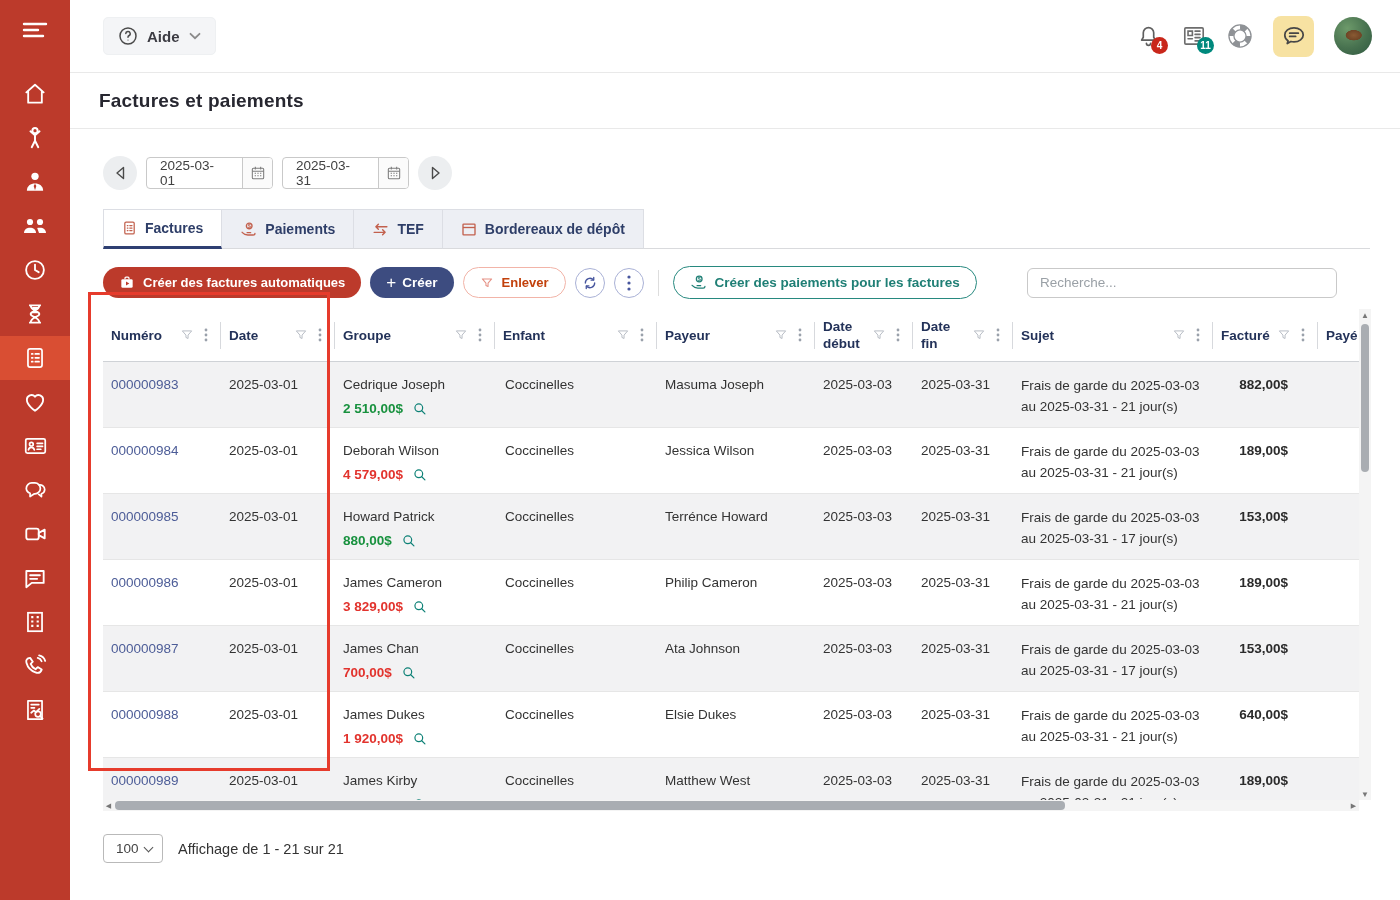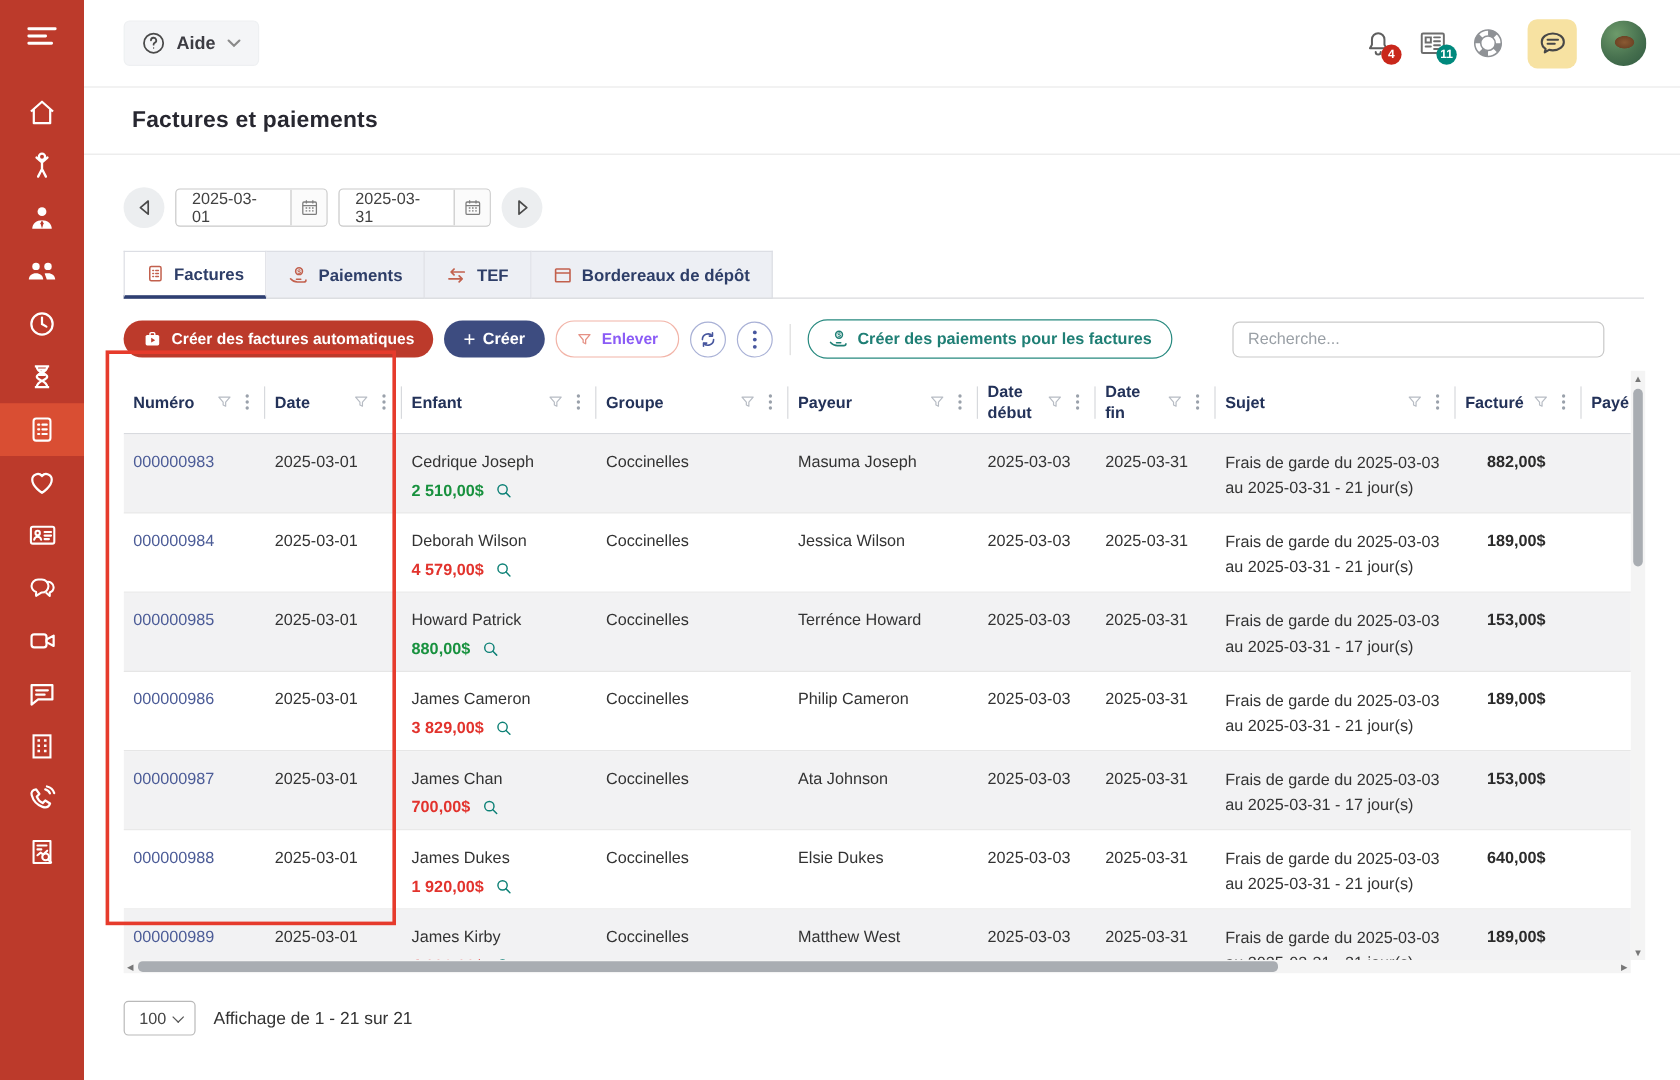--- a/index.html
+++ b/index.html
@@ -26,21 +26,21 @@
     color:#fff; font-size:10px; font-weight:700; display:flex; align-items:center; justify-content:center; padding:0 3px;}
   .badge.red { background:#c9271b; }
   .badge.teal { background:#00897d; }
   .chat-btn { width:41px; height:41px; background:#f7e2a2; border-radius:8px; display:flex; align-items:center; justify-content:center; cursor:pointer; }
   .avatar { width:38px; height:38px; border-radius:50%; cursor:pointer;
     background:
       radial-gradient(ellipse 14px 9px at 52% 48%, #8a5a33 0%, #6f4526 55%, rgba(111,69,38,0) 60%),
       radial-gradient(circle at 35% 30%, #6d9a6a 0%, #47714f 55%, #2f5840 100%); }
 
   
-  .title-row { height:56px; border-bottom:1px solid #e9e9e9; display:flex; align-items:center; padding:0 40px; }
+  .title-row { height:56px; border-bottom:1px solid #e9e9e9; display:flex; align-items:center; padding:0 29px; }
   .title-row h1 { font-size:19px; font-weight:700; color:#272730; letter-spacing:.2px; }
 
   .content { padding:0 0 0 33px; position:relative; }
 
   
   .date-row { margin-top:27px; display:flex; align-items:center; gap:9px; }
   .circle-btn { width:34px; height:34px; border-radius:50%; background:#eceef0; border:none; cursor:pointer;
     display:flex; align-items:center; justify-content:center; }
   .date-input { display:flex; align-items:stretch; border:1px solid #c9c9c9; border-radius:4px; background:#fff; height:32px; overflow:hidden; }
   .date-input .val { display:flex; align-items:center; padding:0 13px; font-size:13.5px; color:#414141; width:95px; }
@@ -53,21 +53,21 @@
     font-size:14px; font-weight:700; color:#2e3e68; }
   .tab + .tab { border-left:none; }
   .tab.active { background:#fff; border-bottom:3px solid #2e3f72; }
 
   
   .toolbar { margin-top:17px; display:flex; align-items:center; gap:9px; width:1267px; }
   .pill { border:none; cursor:pointer; display:flex; align-items:center; gap:8px; height:31px;
     border-radius:17px; font-size:13px; font-weight:700; padding:0 16px; font-family:"Liberation Sans",sans-serif;}
   .pill.red { background:#bc3a2b; color:#fff; }
   .pill.navy { background:#3d4c80; color:#fff; font-size:13.5px; }
-  .pill.outline-salmon { background:#fff; border:1px solid #f2b4a8; color:#8b5cf6; }
+  .pill.outline-salmon { background:#fff; border:1px solid #f2b4a8; color:#c2410c; }
   .pill.outline-teal { background:#fff; border:1px solid #27897f; color:#1f7f75; height:33px; font-size:13.5px; }
   .round-btn { width:30px; height:30px; border-radius:50%; background:#fff; border:1px solid #a9b1d6; cursor:pointer;
     display:flex; align-items:center; justify-content:center; }
   .vdiv { width:1px; height:26px; background:#ddd; margin:0 5px; }
   .plus { font-size:17px; font-weight:400; margin-right:-2px; }
   .search { margin-left:auto; margin-right:33px; width:310px; height:30px; border:1px solid #c9c9c9; border-radius:6px;
     padding:0 12px; font-size:13.5px; color:#333; font-family:"Liberation Sans",sans-serif; outline:none;}
   .search::placeholder { color:#9aa0a6; }
 
   
@@ -454,39 +454,39 @@
                     </span>
                     <span class="ibtn">
                       <svg width="4" height="14" viewBox="0 0 4 14">
                         <circle cx="2" cy="2" r="1.4" fill="#9aa1ab"></circle>
                         <circle cx="2" cy="7" r="1.4" fill="#9aa1ab"></circle>
                         <circle cx="2" cy="12" r="1.4" fill="#9aa1ab"></circle>
                       </svg>
                     </span>
                   </span>
                 </div>
+              <div class="th col-groupe">
+                  <span class="th-label">Groupe</span>
+                <span class="th-icons">
+                    <span class="ibtn">
+                      <svg width="14" height="14" viewBox="0 0 24 24" fill="none" stroke="#b7bcc4" stroke-width="1.7" stroke-linejoin="round">
+                        <path d="M4 5h16l-6.2 7.2V18l-3.6-1.8v-4z"></path>
+                      </svg>
+                    </span>
+                    <span class="ibtn">
+                      <svg width="4" height="14" viewBox="0 0 4 14">
+                        <circle cx="2" cy="2" r="1.4" fill="#9aa1ab"></circle>
+                        <circle cx="2" cy="7" r="1.4" fill="#9aa1ab"></circle>
+                        <circle cx="2" cy="12" r="1.4" fill="#9aa1ab"></circle>
+                      </svg>
+                    </span>
+                  </span>
+                </div>
               <div class="th col-enfant">
                   <span class="th-label">Enfant</span>
-                <span class="th-icons">
-                    <span class="ibtn">
-                      <svg width="14" height="14" viewBox="0 0 24 24" fill="none" stroke="#b7bcc4" stroke-width="1.7" stroke-linejoin="round">
-                        <path d="M4 5h16l-6.2 7.2V18l-3.6-1.8v-4z"></path>
-                      </svg>
-                    </span>
-                    <span class="ibtn">
-                      <svg width="4" height="14" viewBox="0 0 4 14">
-                        <circle cx="2" cy="2" r="1.4" fill="#9aa1ab"></circle>
-                        <circle cx="2" cy="7" r="1.4" fill="#9aa1ab"></circle>
-                        <circle cx="2" cy="12" r="1.4" fill="#9aa1ab"></circle>
-                      </svg>
-                    </span>
-                  </span>
-                </div>
-              <div class="th col-groupe">
-                  <span class="th-label">Groupe</span>
                 <span class="th-icons">
                     <span class="ibtn">
                       <svg width="14" height="14" viewBox="0 0 24 24" fill="none" stroke="#b7bcc4" stroke-width="1.7" stroke-linejoin="round">
                         <path d="M4 5h16l-6.2 7.2V18l-3.6-1.8v-4z"></path>
                       </svg>
                     </span>
                     <span class="ibtn">
                       <svg width="4" height="14" viewBox="0 0 4 14">
                         <circle cx="2" cy="2" r="1.4" fill="#9aa1ab"></circle>
                         <circle cx="2" cy="7" r="1.4" fill="#9aa1ab"></circle>

